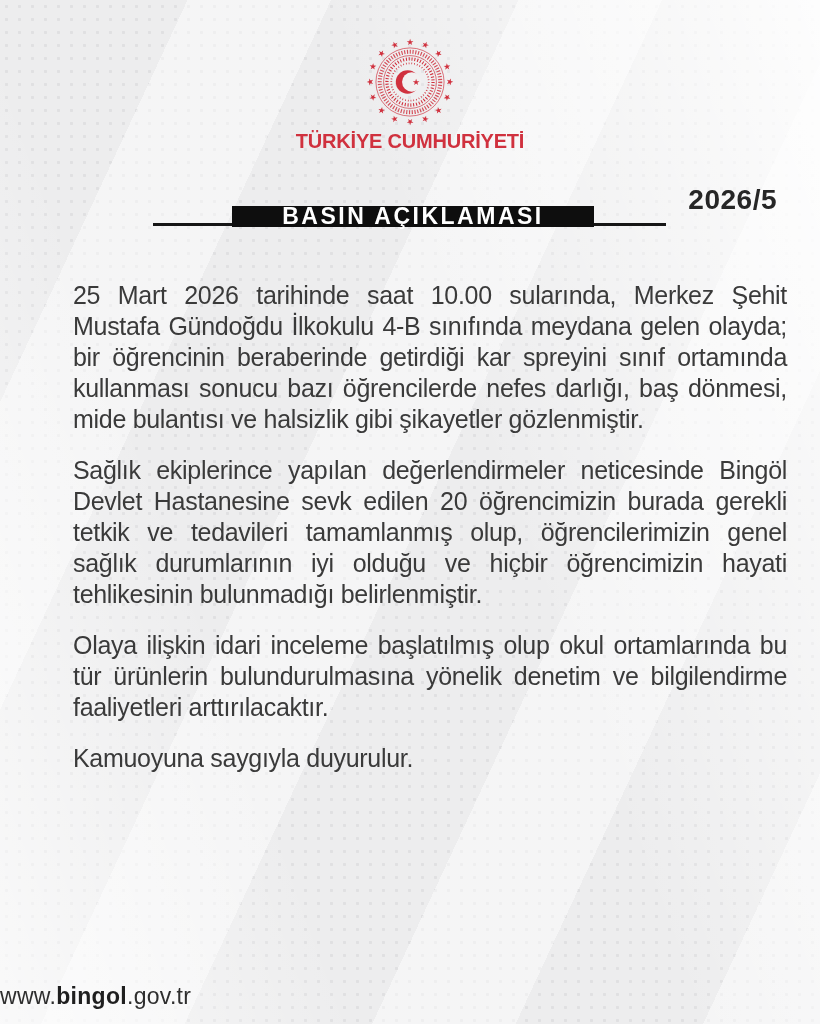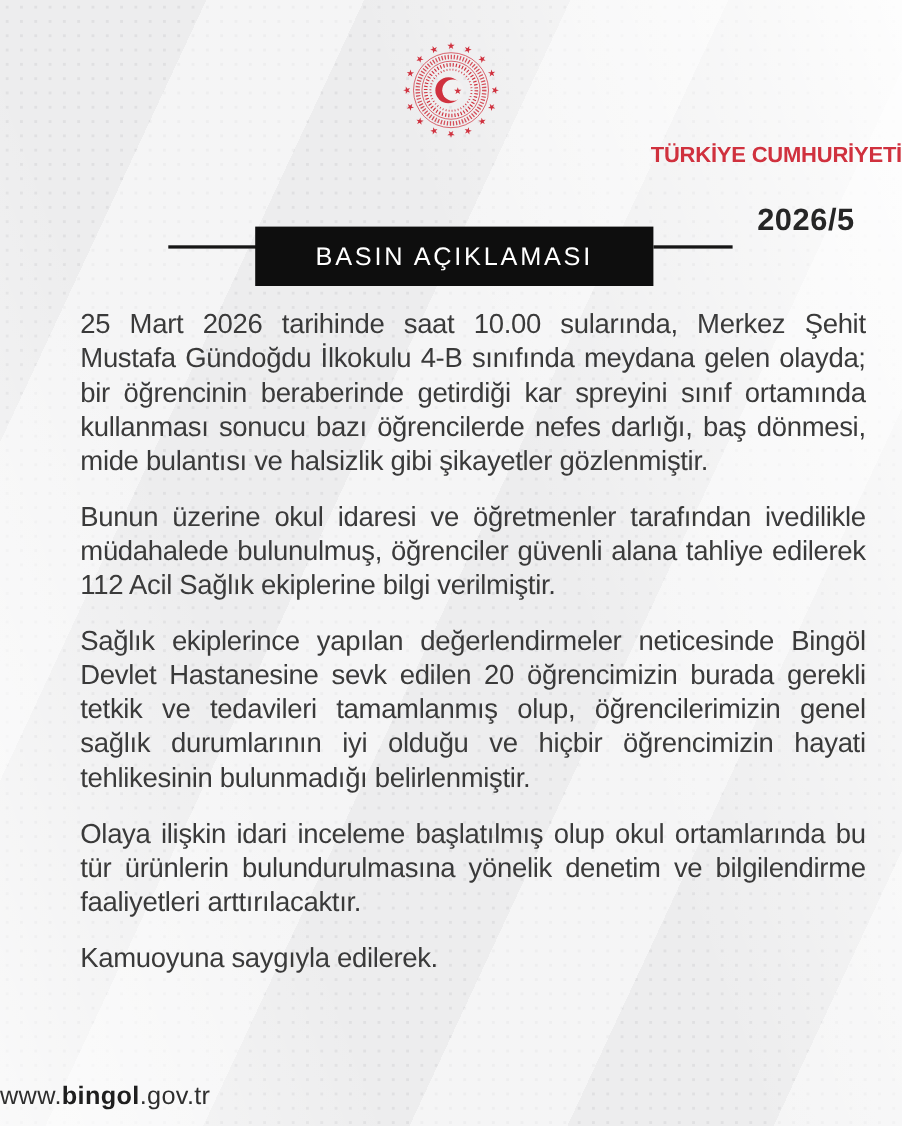--- a/index.html
+++ b/index.html
@@ -41,35 +41,35 @@
 
   
   .emblem{
     left:50%;top:34px;margin-left:-48px;
     width:96px;height:96px;
   }
   .emblem svg{width:100%;height:100%;display:block;}
 
   
   .org{left:0;right:0;top:131px;text-align:center;color:var(--red);line-height:1.0;}
-  .org-line1{font-size:20px;font-weight:700;letter-spacing:-0.2px;text-align:right;}
+  .org-line1{font-size:20px;font-weight:700;letter-spacing:-0.2px;}
   .org-line2{font-size:21px;font-weight:800;letter-spacing:3.5px;margin-top:3px;}
 
   
   .doc-number{top:184px;right:43px;font-size:28px;font-weight:800;color:#262626;letter-spacing:.5px;}
 
   
   .banner-line{top:223px;height:3px;background:#161616;}
   .banner-line.left{left:153px;width:80px;}
   .banner-line.right{left:594px;width:72px;}
   .banner{
-    left:232px;top:206px;width:362px;height:54px;
+    left:232px;top:206px;width:362px;height:21px;
     background:#0e0e0e;color:#ffffff;
     display:flex;align-items:center;justify-content:center;
-    font-size:23px;font-weight:400;letter-spacing:2.5px;
+    font-size:23px;font-weight:700;letter-spacing:2.5px;
   }
 
   
   .body-text{left:33px;right:33px;top:280px;color:var(--body);}
   .body-text p{
     font-size:25px;line-height:31px;letter-spacing:-0.3px;
     text-align:justify;
     margin-bottom:20px;
     margin-left:40px;
   }
@@ -128,23 +128,22 @@
   </div>
 
   <div class="layer doc-number">2026/5</div>
 
   <div class="layer banner-line left"></div>
   <div class="layer banner">BASIN AÇIKLAMASI</div>
   <div class="layer banner-line right"></div>
 
   <div class="layer body-text">
     <p>25 Mart 2026 tarihinde saat 10.00 sularında, Merkez Şehit Mustafa Gündoğdu İlkokulu 4-B sınıfında meydana gelen olayda; bir öğrencinin beraberinde getirdiği kar spreyini sınıf ortamında kullanması sonucu bazı öğrencilerde nefes darlığı, baş dönmesi, mide bulantısı ve halsizlik gibi şikayetler gözlenmiştir.</p>
-    <p>Bunun üzerine okul idaresi ve öğretmenler tarafından ivedilikle müdahalede bulunulmuş, öğrenciler güvenli alana tahliye edilerek 112 Acil Sağlık ekiplerine bilgi verilmiştir.</p>
     <p>Sağlık ekiplerince yapılan değerlendirmeler neticesinde Bingöl Devlet Hastanesine sevk edilen 20 öğrencimizin burada gerekli tetkik ve tedavileri tamamlanmış olup, öğrencilerimizin genel sağlık durumlarının iyi olduğu ve hiçbir öğrencimizin hayati tehlikesinin bulunmadığı belirlenmiştir.</p>
     <p>Olaya ilişkin idari inceleme başlatılmış olup okul ortamlarında bu tür ürünlerin bulundurulmasına yönelik denetim ve bilgilendirme faaliyetleri arttırılacaktır.</p>
-    <p>Kamuoyuna saygıyla edilerek.</p>
+    <p>Kamuoyuna saygıyla duyurulur.</p>
   </div>
 
   <div class="layer footer">
     <span>www.</span><span class="bold">bingol</span><span>.gov.tr</span>
   </div>
 
 </div>
 
 </body></html>

